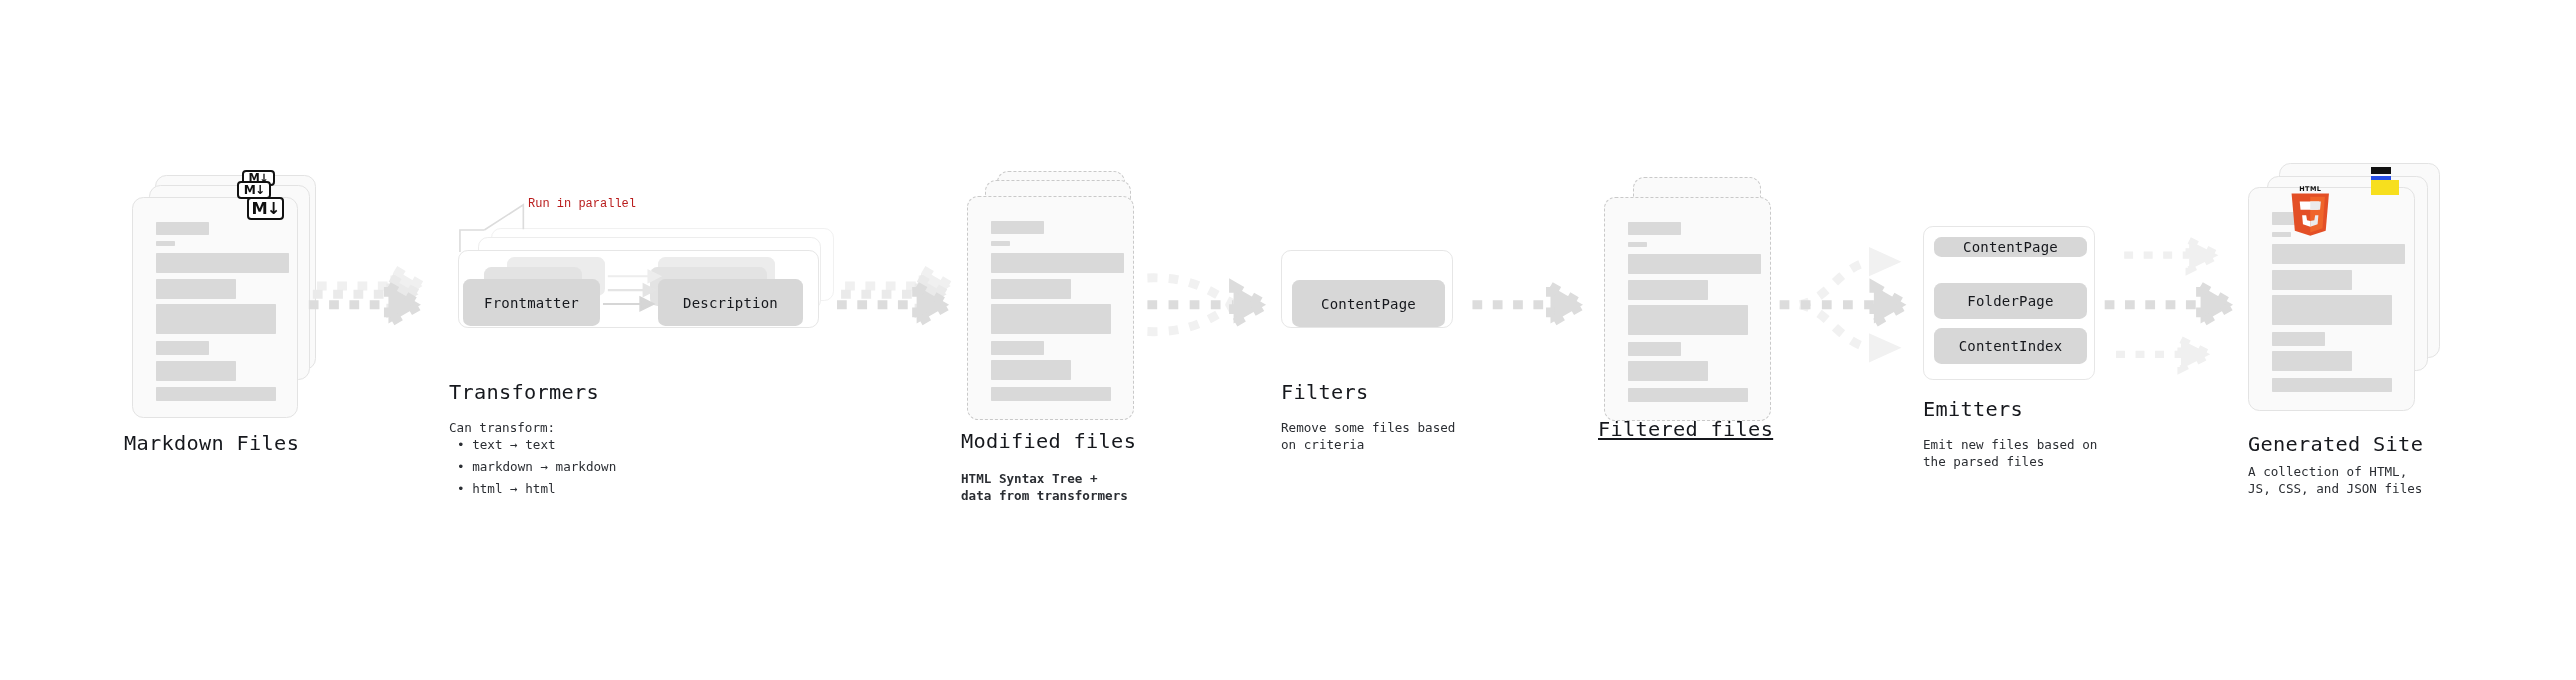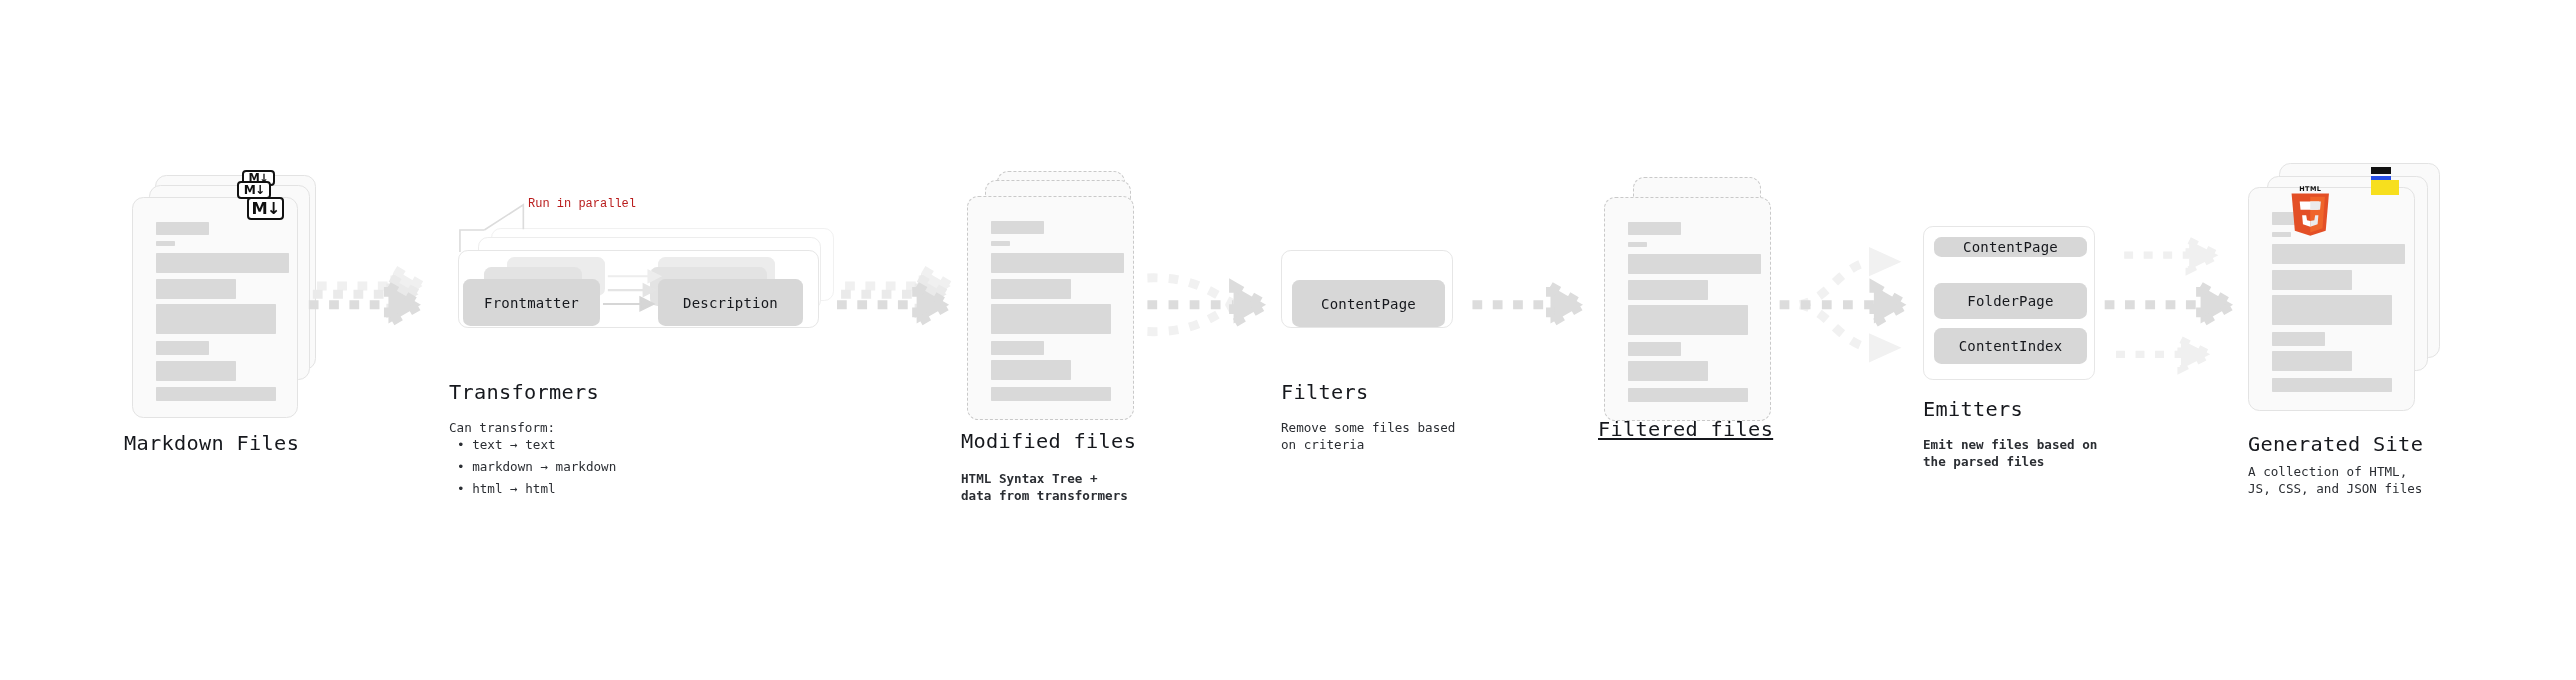--- a/index.html
+++ b/index.html
@@ -175,21 +175,21 @@
     </div>
     <div class="title" style="left:1598px;top:417px;text-decoration:underline;">Filtered files</div>
   </div>
 
   <div>
     <div class="panel" style="left:1923px;top:226px;width:172px;height:154px;"></div>
     <div class="pill" style="left:1934px;top:237px;width:153px;height:20px;">ContentPage</div>
     <div class="pill" style="left:1934px;top:283px;width:153px;height:36px;">FolderPage</div>
     <div class="pill" style="left:1934px;top:328px;width:153px;height:36px;">ContentIndex</div>
     <div class="title" style="left:1923px;top:397px;">Emitters</div>
-    <div class="subtitle" style="left:1923px;top:436px;font-weight:bold;">Emit new files based on
+    <div class="subtitle" style="left:1923px;top:436px;">Emit new files based on
 the parsed files</div>
   </div>
 
   <div>
     <div class="doccard" style="left:2279px;top:163px;width:161px;height:195px;"></div>
     <div class="doccard" style="left:2267px;top:176px;width:161px;height:195px;"></div>
     <div class="doccard" style="left:2248px;top:187px;width:167px;height:224px;">
       <div class="bar" style="left:23px;top:24.4px;width:53px;height:13px;"></div>
       <div class="bar" style="left:23px;top:44px;width:18.7px;height:4.9px;"></div>
       <div class="bar" style="left:23px;top:56px;width:133px;height:19.5px;"></div>

